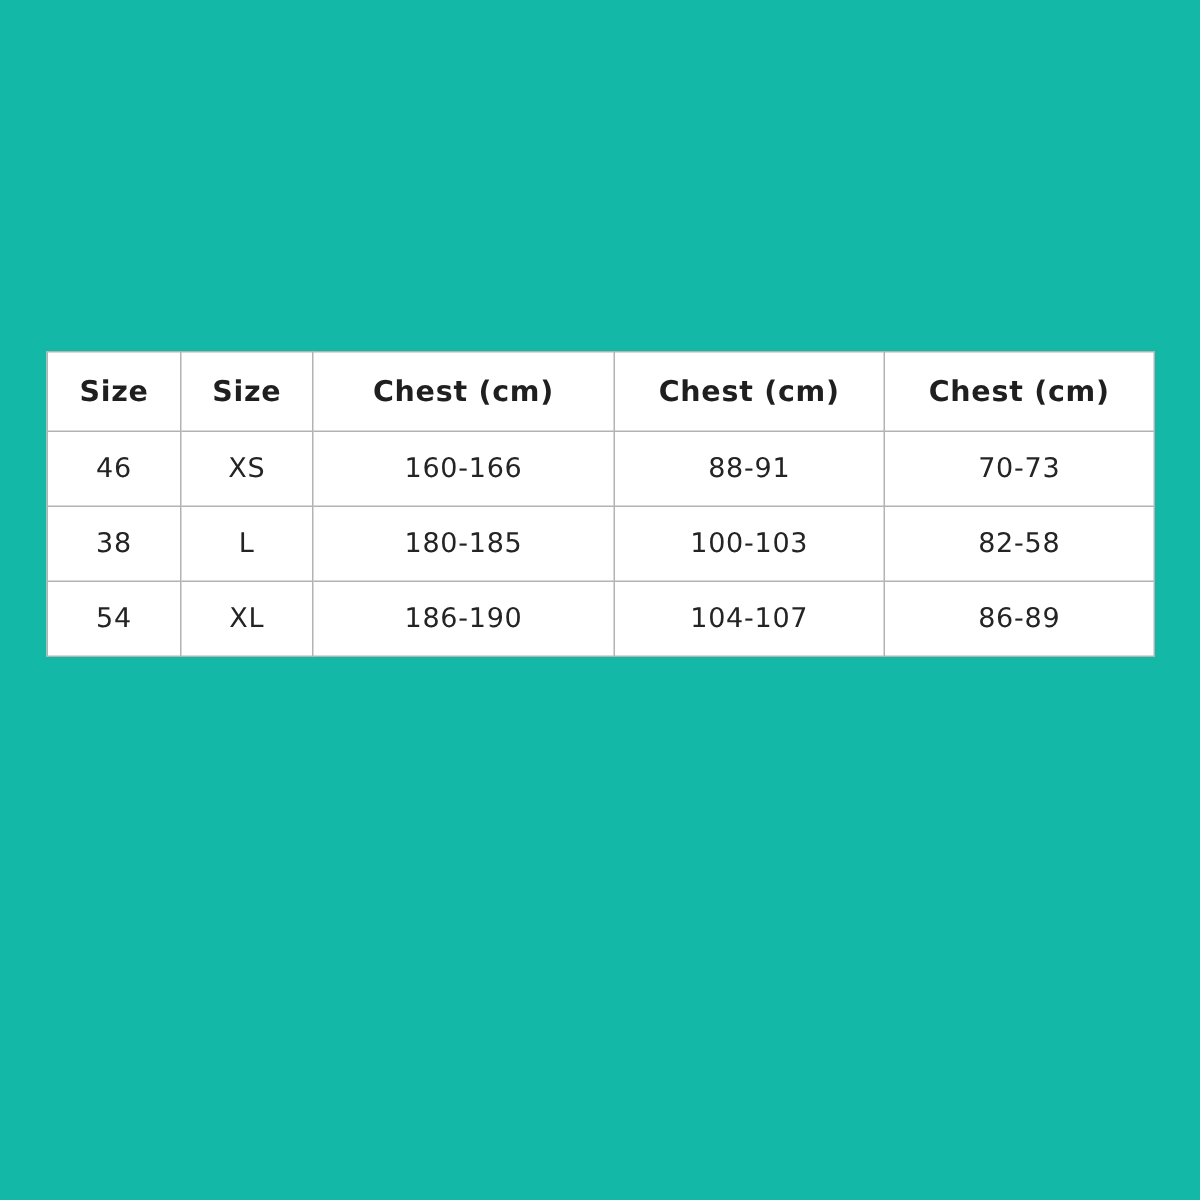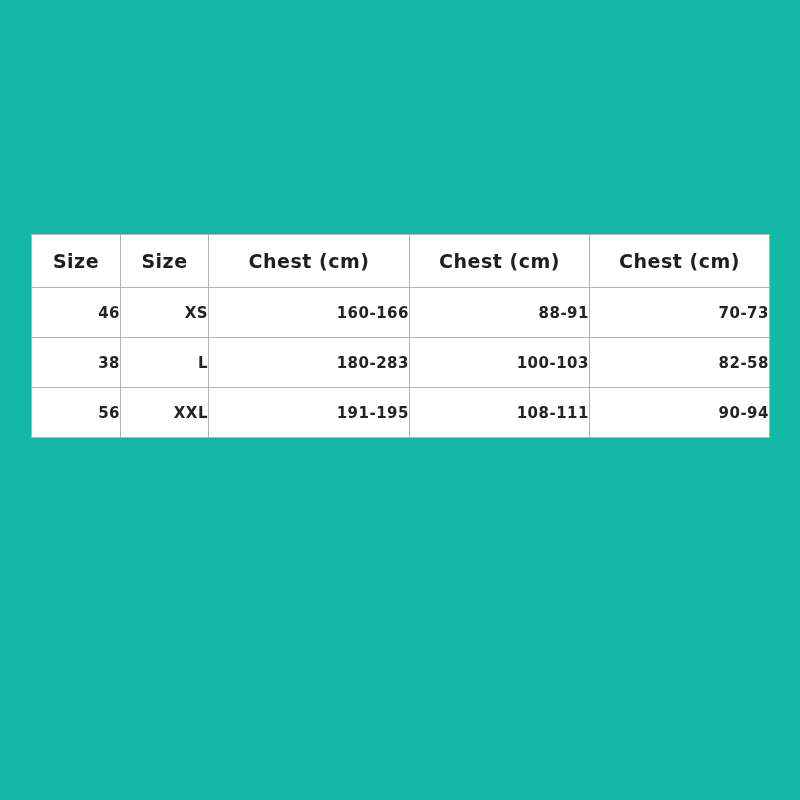--- a/index.html
+++ b/index.html
@@ -41,23 +41,22 @@
     letter-spacing: 0.5px;
   }
   table.size-chart th {
     height: 52px;
     font-size: 19px;
     font-weight: bold;
     color: #1f1f1f;
   }
   table.size-chart td {
     height: 49px;
-    font-size: 15px;
-    font-weight: bold;
-    text-align: right;
+    font-size: 18px;
+    font-weight: normal;
   }
 </style>
 </head>
 <body>
 
 <div class="canvas">
   <table class="size-chart">
     <colgroup>
       <col class="c1">
         <col class="c2">
@@ -78,26 +77,26 @@
       <tr>
         <td>46</td>
         <td>XS</td>
         <td>160-166</td>
         <td>88-91</td>
         <td>70-73</td>
       </tr>
       <tr>
         <td>38</td>
         <td>L</td>
-        <td>180-283</td>
+        <td>180-185</td>
         <td>100-103</td>
         <td>82-58</td>
       </tr>
       <tr>
-        <td>56</td>
-        <td>XXL</td>
-        <td>191-195</td>
-        <td>108-111</td>
-        <td>90-94</td>
+        <td>54</td>
+        <td>XL</td>
+        <td>186-190</td>
+        <td>104-107</td>
+        <td>86-89</td>
       </tr>
     </tbody>
   </table>
 </div>
 
 </body></html>

